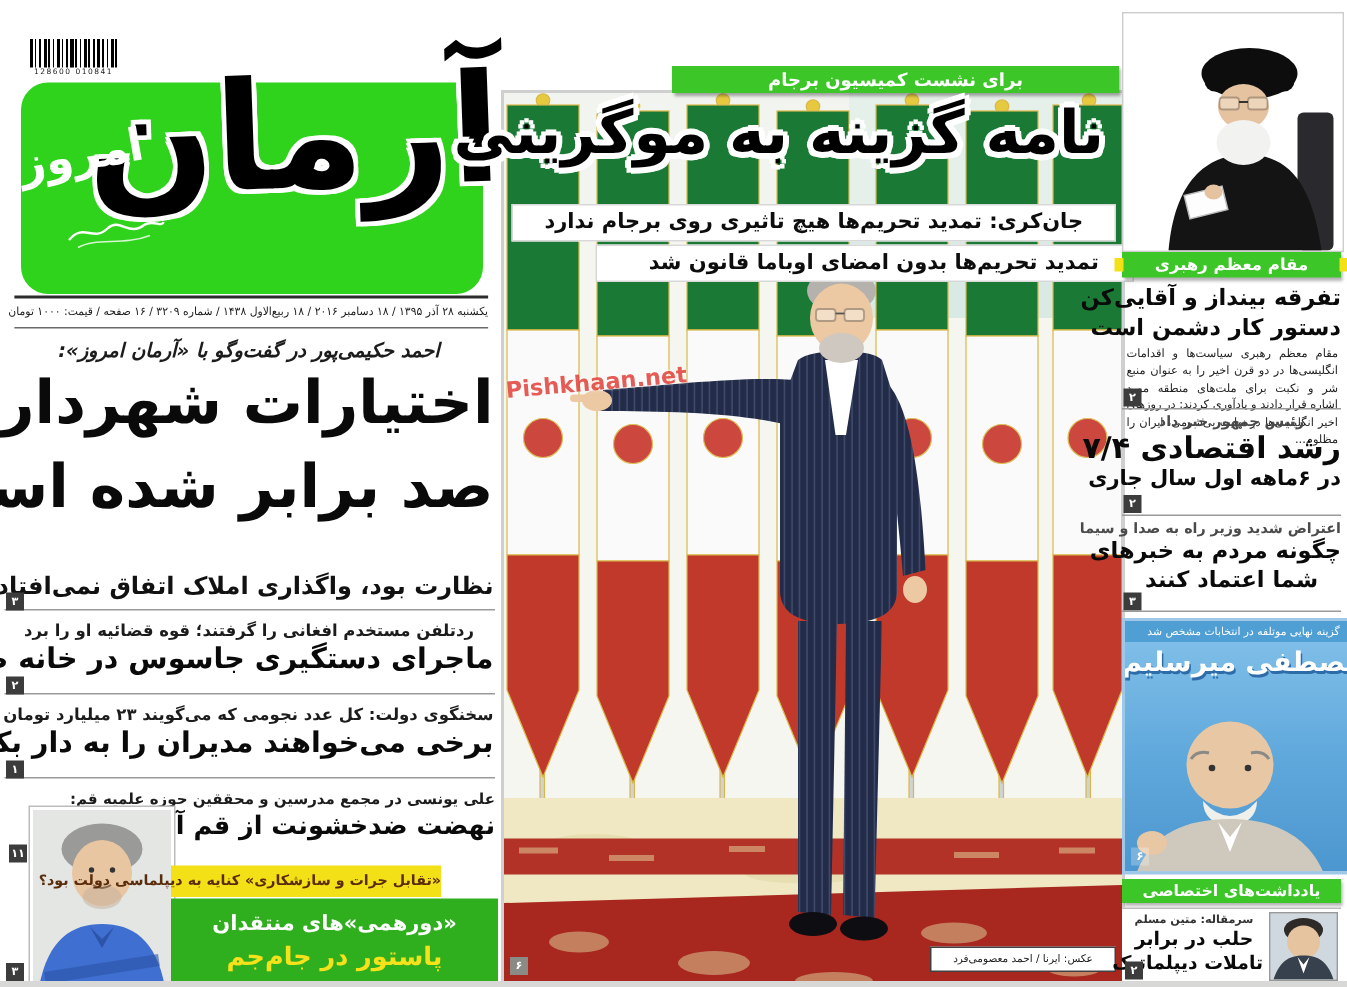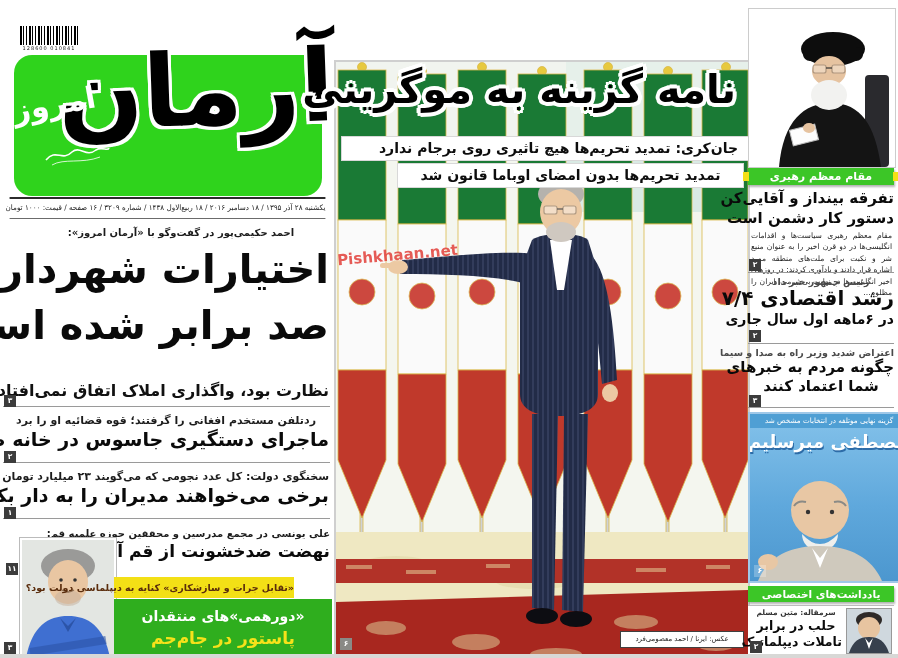--- a/index.html
+++ b/index.html
@@ -28,21 +28,21 @@
     border-top:2px solid #2c2c2c;border-bottom:1px solid #6b6b6b;text-align:center;
     transform:scaleX(.96);transform-origin:center;}
 
   
   .pgnum{position:absolute;width:12px;height:12px;background:#3c3c3c;color:#fff;
     font-size:7.5px;line-height:12px;text-align:center;font-weight:bold;}
   .rule{position:absolute;height:0;border-top:1px solid #9a9a9a;}
 
   
   .kicker{font-weight:bold;color:#1c1c1c;}
-  .iv-kicker{left:18px;top:227px;width:326px;font-size:10px;}
+  .iv-kicker{left:3px;top:227px;width:326px;font-size:13px;font-style:italic;}
   .iv-headline{left:3px;top:241px;width:326px;font-size:40px;line-height:56px;font-weight:bold;color:#0a0a0a;letter-spacing:-1px;}
   .iv-deck{left:3px;top:381px;width:326px;font-size:16px;font-weight:bold;color:#111;}
   .sm-kicker{font-size:11px;}
   .spy-kicker{left:3px;top:414px;width:326px;}
   .spy-headline{left:3px;top:428px;width:326px;font-size:19px;font-weight:bold;color:#0a0a0a;}
   .mg-kicker{left:3px;top:470px;width:326px;}
   .mg-headline{left:3px;top:484px;width:326px;font-size:19px;font-weight:bold;color:#0a0a0a;}
   .qom-kicker{left:112px;top:528px;width:218px;font-size:10px;}
   .qom-headline{left:112px;top:541px;width:218px;font-size:17px;font-weight:bold;color:#0a0a0a;}
   .modiri{left:20px;top:538px;width:92px;height:118px;background:#dfe3e0;border:2px solid #fff;box-shadow:0 0 0 1px #bbb;}
@@ -52,22 +52,22 @@
   .tv-line1{display:block;margin-top:6px;font-size:14px;font-weight:bold;color:#fff;line-height:22px;}
   .tv-line2{display:block;font-size:17px;font-weight:bold;color:#f6e21a;line-height:22px;}
 
   
   .lead-kicker{left:448px;top:44px;width:298px;height:18px;line-height:18px;background:#3cc627;
     color:#fff;font-size:12px;font-weight:bold;text-align:center;box-shadow:1px 2px 2px rgba(0,0,0,.35);}
   .photo-frame{left:334px;top:60px;width:412px;height:596px;border:2px solid #cfcfcf;background:#fff;}
   .lead-headline{left:344px;top:66px;width:392px;font-size:40px;font-weight:bold;color:#000;letter-spacing:-1px;
     text-shadow:-3px -3px 0 #fff,3px -3px 0 #fff,-3px 3px 0 #fff,3px 3px 0 #fff,0 -4px 0 #fff,0 4px 0 #fff,-4px 0 0 #fff,4px 0 0 #fff;}
   .deck{background:#fff;border:1px solid #d8d8d8;font-weight:bold;color:#0d0d0d;text-align:center;}
-  .deck1{left:341px;top:136px;width:401px;height:23px;line-height:23px;font-size:14px;padding-left:16px;}
-  .deck2{left:397px;top:163px;width:345px;height:23px;line-height:23px;font-size:14px;}
+  .deck1{left:341px;top:136px;width:401px;height:23px;line-height:23px;font-size:14px;}
+  .deck2{left:397px;top:163px;width:345px;height:23px;line-height:23px;font-size:14px;padding-left:12px;}
   .watermark{left:337px;top:246px;color:#e2403a;font-weight:bold;font-size:15px;direction:ltr;
     transform:rotate(-5deg);opacity:.85;text-shadow:0 0 2px #fff;}
   .lead-pg{left:340px;top:638px;background:#8a8a86;}
   .caption{left:620px;top:631px;width:122px;height:15px;line-height:14px;background:#fff;border:1px solid #404040;
     font-size:7px;color:#222;text-align:center;}
 
   
   .kh-box{left:748px;top:8px;width:146px;height:158px;background:#fff;border:1px solid #cccccc;}
   .banner-green{background:#3cc627;color:#fff;font-weight:bold;text-align:center;box-shadow:1px 2px 2px rgba(0,0,0,.3);}
   .kh-banner{left:748px;top:168px;width:146px;height:17px;line-height:17px;font-size:11px;}
@@ -275,20 +275,21 @@
         <ellipse cx="240" cy="557" rx="16" ry="8" fill="#0d0d12"></ellipse>
         <ellipse cx="225" cy="132" rx="23" ry="15" fill="#b5b2ad"></ellipse>
         <ellipse cx="225" cy="150" rx="21" ry="23" fill="#ecc9a3"></ellipse>
         <ellipse cx="225" cy="170" rx="15" ry="10" fill="#cfc8c0"></ellipse>
         <rect x="208" y="144" width="13" height="8" rx="2" fill="#ffffff" opacity=".4" stroke="#555" stroke-width="1.2"></rect>
         <rect x="227" y="144" width="13" height="8" rx="2" fill="#ffffff" opacity=".4" stroke="#555" stroke-width="1.2"></rect>
         <line x1="221" y1="147" x2="227" y2="147" stroke="#555" stroke-width="1.2"></line>
       </g>
     </svg>
   </div>
+  <div class="abs lead-kicker nw">برای نشست کمیسیون برجام</div>
   <div class="abs lead-headline ctr nw">نامه گزینه به موگرینی</div>
   <div class="abs deck deck1 nw">جان‌کری: تمدید تحریم‌ها هیچ تاثیری روی برجام ندارد</div>
   <div class="abs deck deck2 nw">تمدید تحریم‌ها بدون امضای اوباما قانون شد</div>
   <div class="abs watermark nw">Pishkhaan.net</div>
   <span class="pgnum lead-pg">۶</span>
   <div class="abs caption nw">عکس: ایرنا / احمد معصومی‌فرد</div>
 
   <div class="abs kh-box">
     <svg width="146" height="158" viewBox="0 0 146 158">
       <rect width="146" height="158" fill="#ffffff"></rect>

